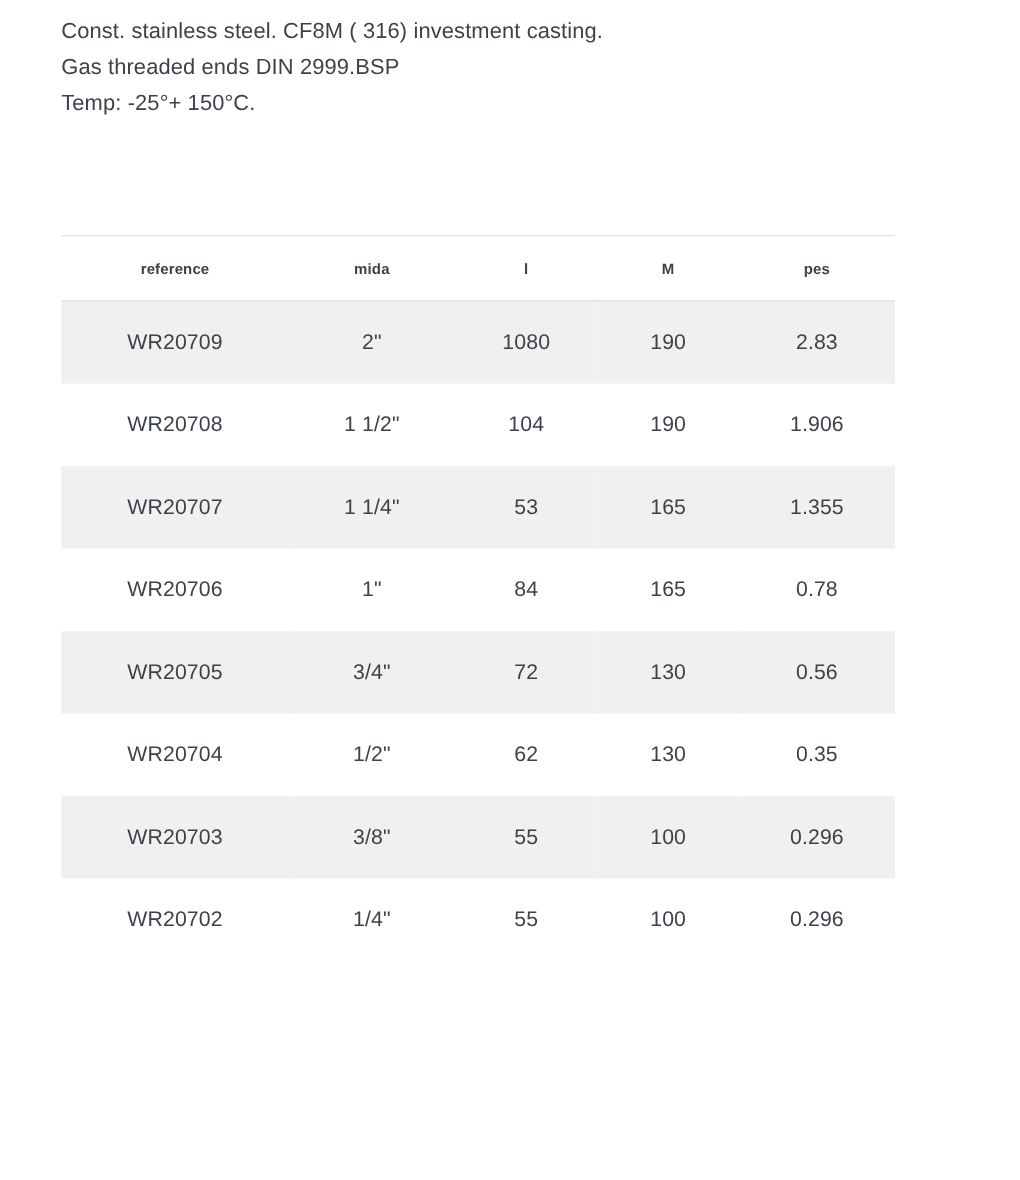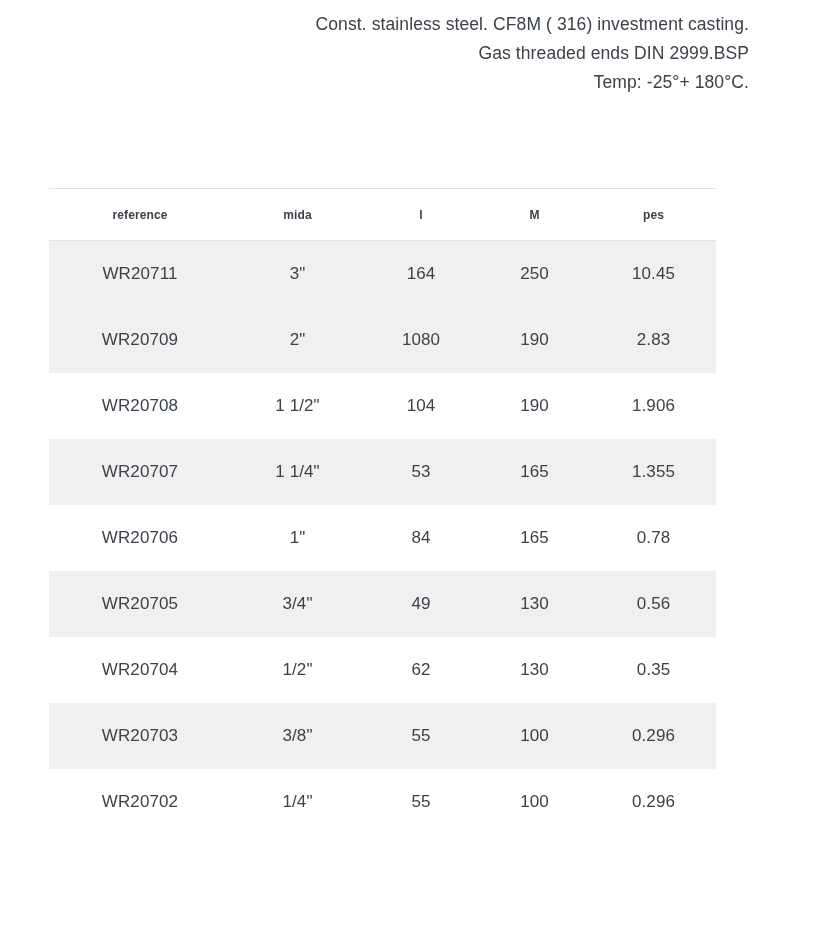--- a/index.html
+++ b/index.html
@@ -28,21 +28,20 @@
     left: 49px;
     top: 10px;
     width: 700px;
   }
   .spec-line {
     font-size: 17.5px;
     line-height: 29px;
     color: #3c4249;
     letter-spacing: 0.1px;
     white-space: nowrap;
-    text-align: right;
   }
 
   
   .table-wrap {
     position: absolute;
     left: 49px;
     top: 188px;
     width: 667px;
   }
   table.spec-table {
@@ -86,21 +85,21 @@
   col.c-pes  { width: 125px; }
 </style>
 </head>
 <body>
 
 <div class="page">
 
   <div class="spec-block">
     <div class="spec-line">Const. stainless steel. CF8M ( 316) investment casting.</div>
     <div class="spec-line">Gas threaded ends DIN 2999.BSP</div>
-    <div class="spec-line">Temp: -25°+ 180°C.</div>
+    <div class="spec-line">Temp: -25°+ 150°C.</div>
   </div>
 
   <div class="table-wrap">
     <table class="spec-table">
       <colgroup>
         <col class="c-ref">
         <col class="c-mida">
         <col class="c-l">
         <col class="c-m">
         <col class="c-pes">
@@ -108,27 +107,20 @@
       <thead>
         <tr>
           <th>reference</th>
           <th>mida</th>
           <th>l</th>
           <th>M</th>
           <th>pes</th>
         </tr>
       </thead>
       <tbody>
-        <tr class="odd-row">
-          <td>WR20711</td>
-          <td>3"</td>
-          <td>164</td>
-          <td>250</td>
-          <td>10.45</td>
-        </tr>
         <tr class="odd-row">
           <td>WR20709</td>
           <td>2"</td>
           <td>1080</td>
           <td>190</td>
           <td>2.83</td>
         </tr>
         <tr class="even-row">
           <td>WR20708</td>
           <td>1 1/2"</td>
@@ -146,21 +138,21 @@
         <tr class="even-row">
           <td>WR20706</td>
           <td>1"</td>
           <td>84</td>
           <td>165</td>
           <td>0.78</td>
         </tr>
         <tr class="odd-row">
           <td>WR20705</td>
           <td>3/4"</td>
-          <td>49</td>
+          <td>72</td>
           <td>130</td>
           <td>0.56</td>
         </tr>
         <tr class="even-row">
           <td>WR20704</td>
           <td>1/2"</td>
           <td>62</td>
           <td>130</td>
           <td>0.35</td>
         </tr>

